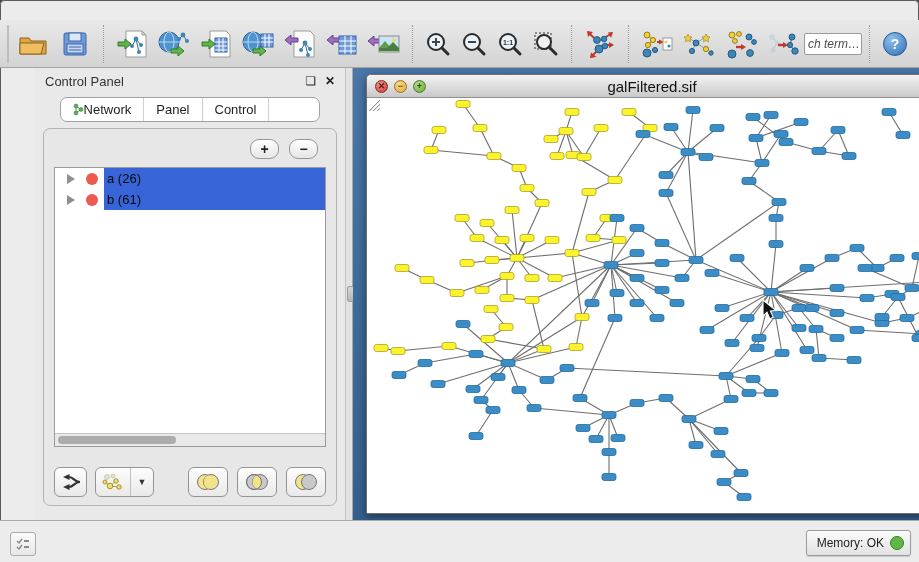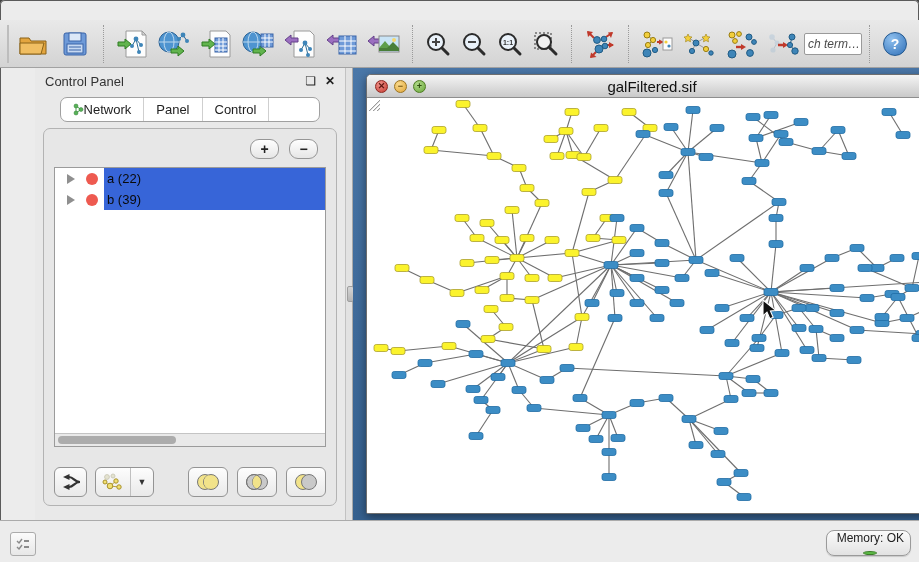--- a/index.html
+++ b/index.html
@@ -66,21 +66,21 @@
   .if-min{background:radial-gradient(circle at 35% 30%,#FAD98A,#E0A73C);border:1px solid #9C7420;color:#6B4E0D;}
   .if-max{background:radial-gradient(circle at 35% 30%,#B1D98A,#6BA93C);border:1px solid #4E7C22;color:#2D4E0E;}
   .if-title{position:absolute;left:0;right:4px;text-align:center;font-size:15px;color:#111;pointer-events:none;}
   .if-canvas{position:relative;flex:1;background:#FFF;}
   .if-canvas svg{position:absolute;left:0;top:0;}
   .resize-grip{position:absolute;right:2px;bottom:2px;}
 
   
   .statusbar{position:absolute;left:0;bottom:0;width:100%;height:42px;background:#ECECEC;border-top:1px solid #ABABAB;box-sizing:border-box;}
   .task-btn{position:absolute;left:10px;top:11px;width:24px;height:22px;background:linear-gradient(#FBFBFB,#E7E7E7);border:1px solid #ABABAB;border-radius:3px;display:flex;align-items:center;justify-content:center;}
-  .mem-btn{position:absolute;right:8px;top:9px;height:24px;border:1px solid #9A9A9A;border-radius:8px;background:linear-gradient(#FBFBFB,#E2E2E2);display:flex;align-items:center;gap:6px;padding:0 6px 0 10px;font-size:12px;color:#222;box-shadow:0 1px 1px rgba(0,0,0,.15);flex-direction:column;}
+  .mem-btn{position:absolute;right:8px;top:9px;height:24px;border:1px solid #9A9A9A;border-radius:3px;background:linear-gradient(#FBFBFB,#E2E2E2);display:flex;align-items:center;gap:6px;padding:0 6px 0 10px;font-size:12px;color:#222;box-shadow:0 1px 1px rgba(0,0,0,.15);}
   .mem-dot{width:14px;height:14px;border-radius:50%;background:#5CB945;border:1px solid #3B7D28;box-sizing:border-box;}
 </style>
 </head>
 <body>
 
 <div class="window">
 
 
   <div class="toolbar">
     <div class="tb-grip"></div>
@@ -356,26 +356,26 @@
 
       <div class="cp-box">
         <div class="pm-row">
           <div class="pm-btn">+</div>
           <div class="pm-btn">−</div>
         </div>
         <div class="set-list">
           <div class="set-row">
             <div class="caret"></div>
             <div class="red-dot"></div>
-            <div class="row-label" style="background: rgb(55, 101, 216);">a (22)</div>
+            <div class="row-label" style="background: rgb(55, 101, 216);">a (26)</div>
           </div>
           <div class="set-row">
             <div class="caret"></div>
             <div class="red-dot"></div>
-            <div class="row-label" style="background: rgb(55, 101, 216);">b (39)</div>
+            <div class="row-label" style="background: rgb(55, 101, 216);">b (61)</div>
           </div>
           <div class="hscroll">
               <div class="hthumb"></div>
             </div>
         </div>
         <div class="cp-actions">
           <div class="act-btn b-split">
             <svg width="22" height="18" viewBox="0 0 22 18">
               <path d="M20 9 C14 9 14 4 9 4" fill="none" stroke="#333" stroke-width="2.2"></path>
               <path d="M20 9 C14 9 14 14 9 14" fill="none" stroke="#333" stroke-width="2.2"></path>

